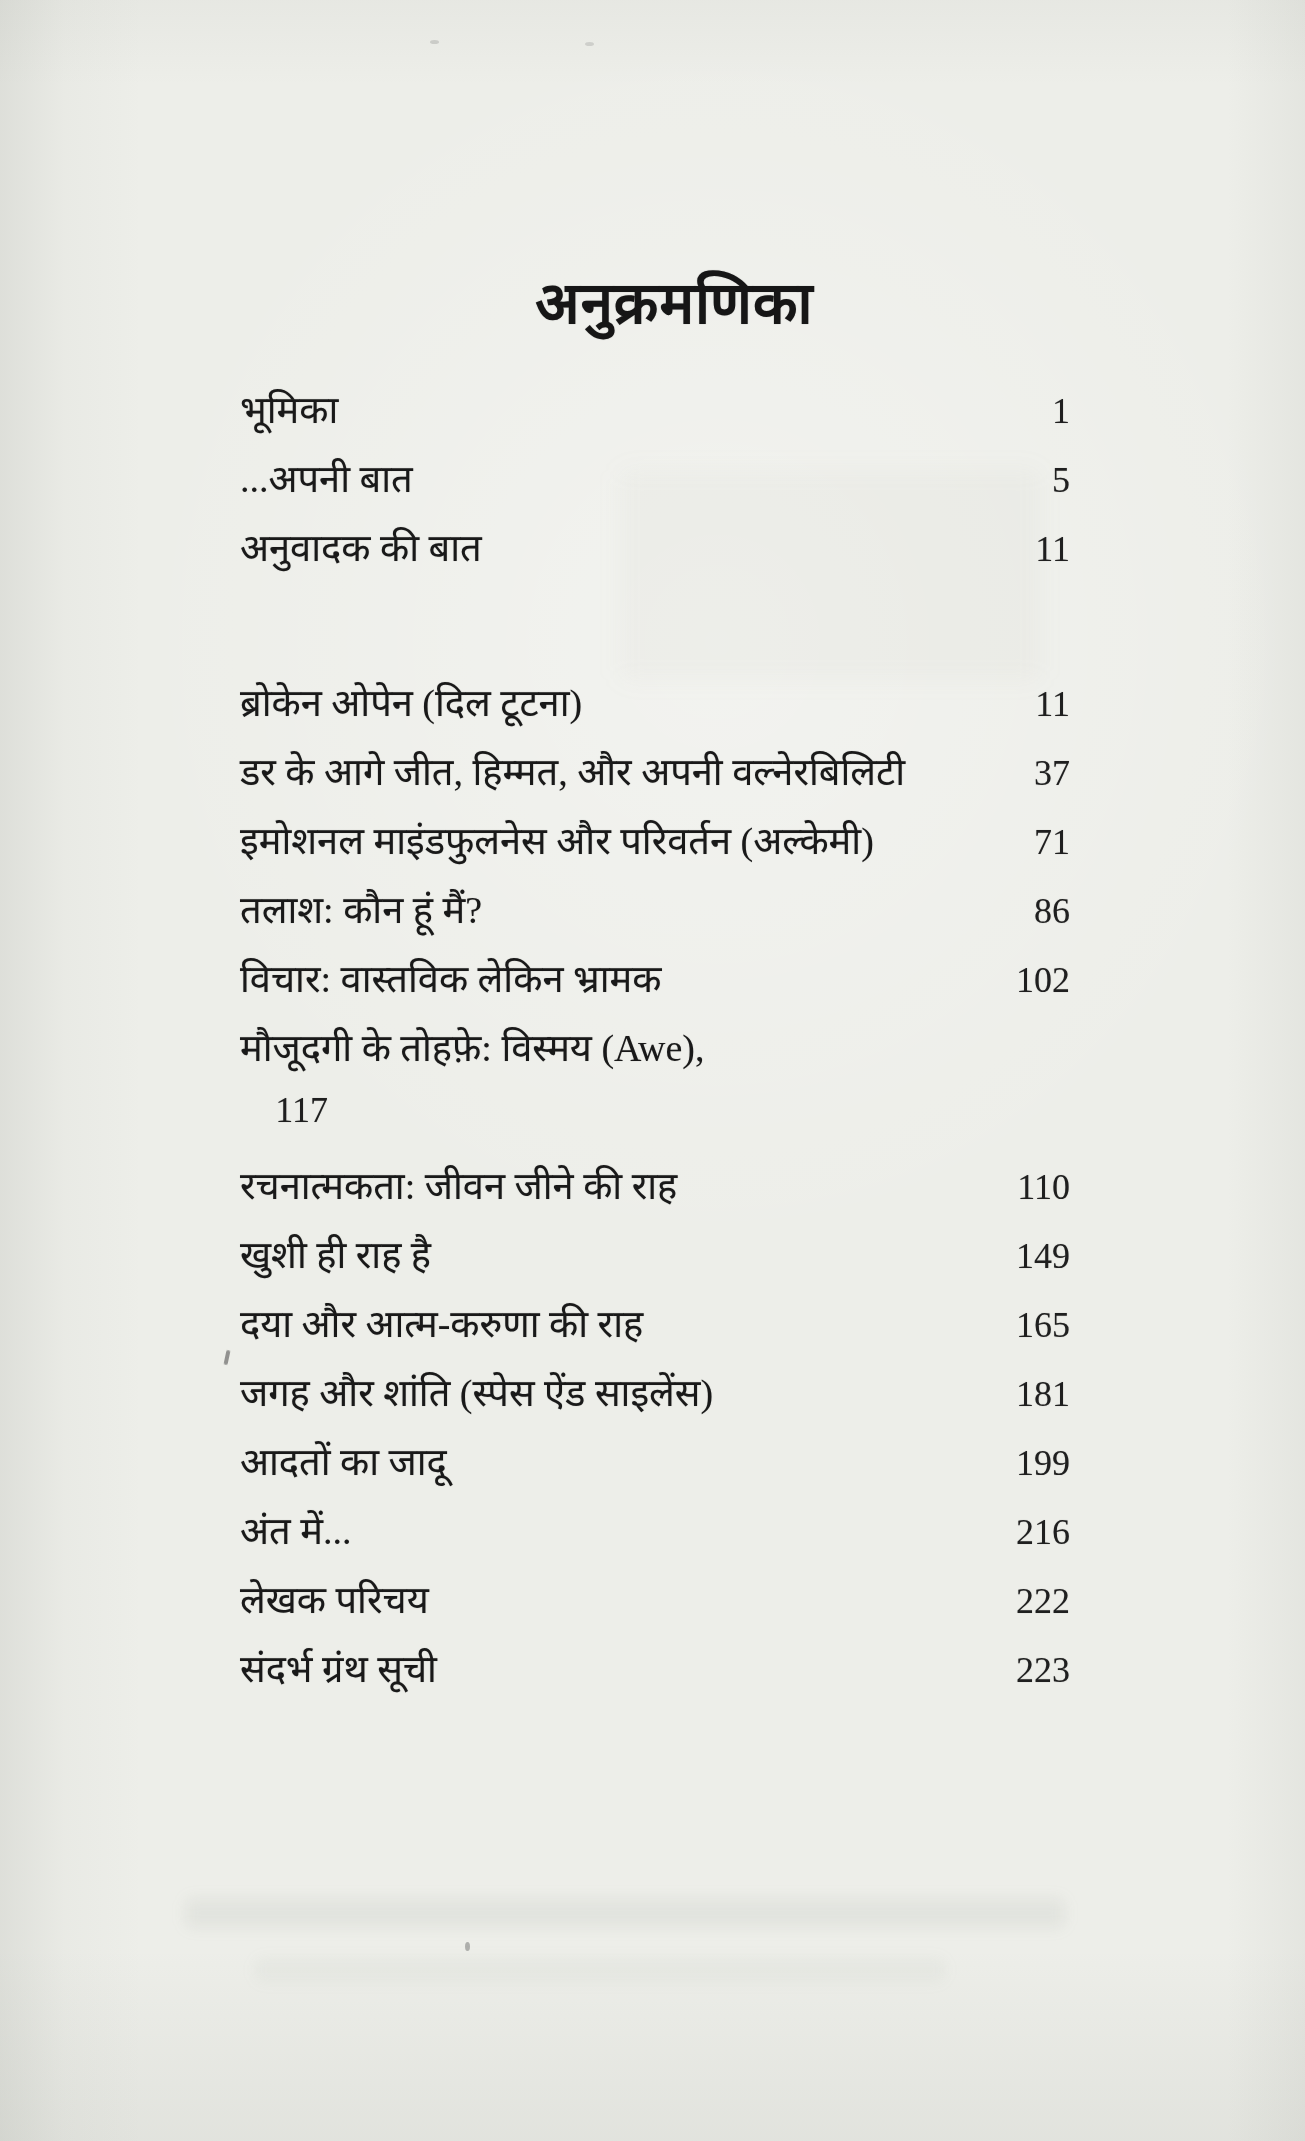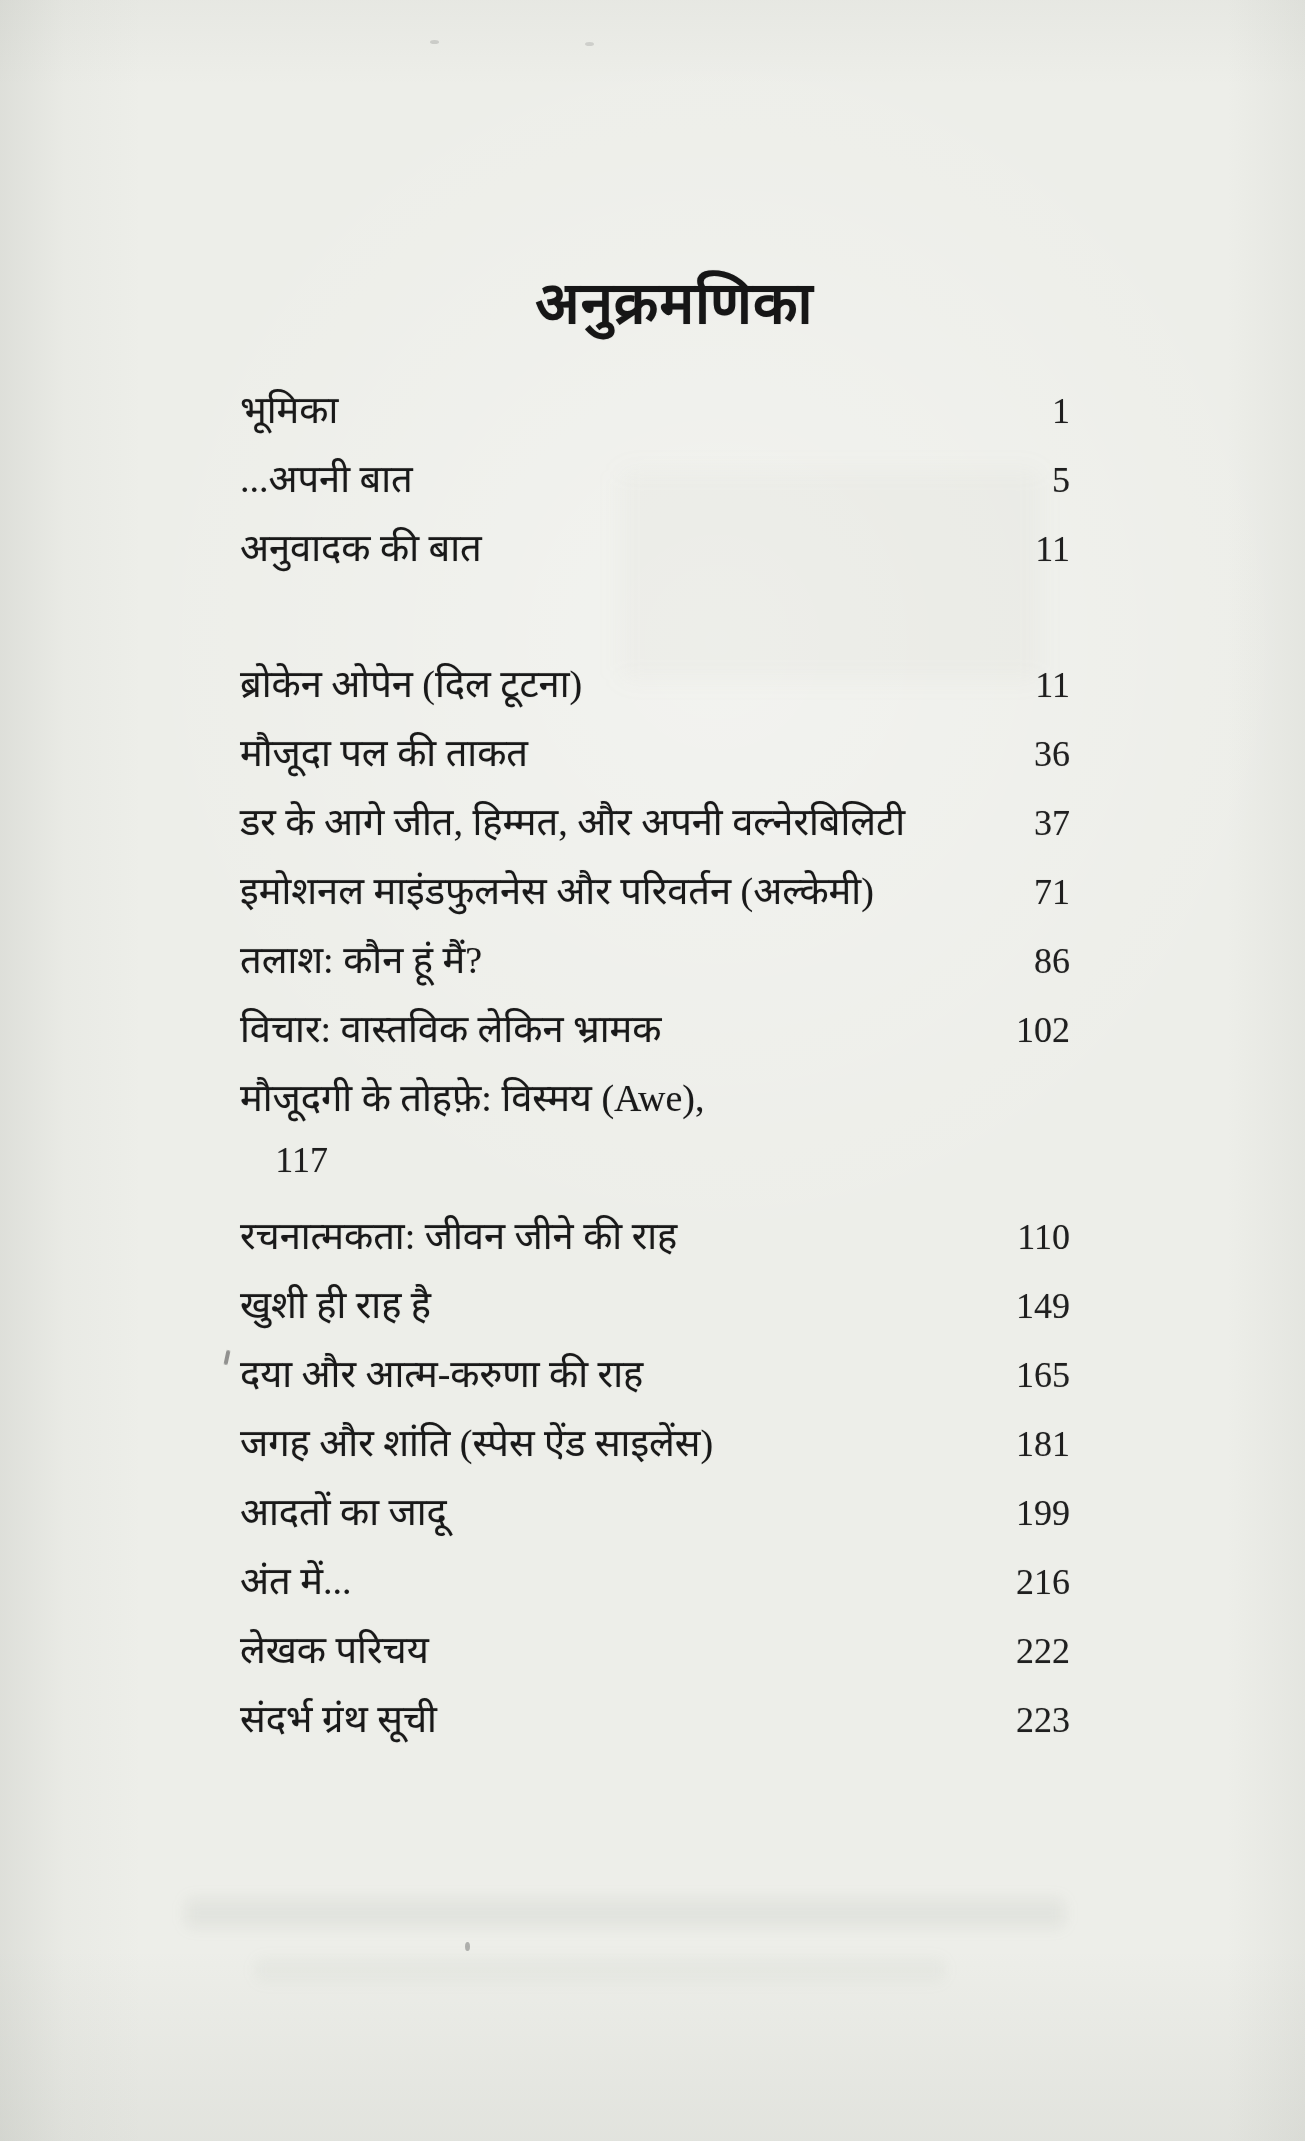--- a/index.html
+++ b/index.html
@@ -39,21 +39,21 @@
     letter-spacing: 1px;
     color: #161616;
     text-shadow: 0 0 1px rgba(20,20,20,0.35);
   }
   .toc-block {
     position: absolute;
     left: 240px;
     width: 830px;
   }
   .toc-front { top: 382px; }
-  .toc-chapters { top: 656px; }
+  .toc-chapters { top: 675px; }
   .toc-row {
     height: 69px;
     display: flex;
     justify-content: space-between;
     align-items: baseline;
     gap: 31px;
   }
   .toc-label {
     font-size: 38px;
     font-weight: 400;
@@ -143,24 +143,20 @@
     <span class="toc-page">11</span>
   </div>
 </div>
 
 <div class="toc-block toc-chapters">
   <div class="toc-row">
     <span class="toc-label">ब्रोकेन ओपेन (दिल टूटना)</span>
     <span class="toc-page">11</span>
   </div>
   <div class="toc-row">
-    <span class="toc-label">मौजूदा पल की ताकत</span>
-    <span class="toc-page">36</span>
-  </div>
-  <div class="toc-row">
     <span class="toc-label">डर के आगे जीत, हिम्मत, और अपनी वल्नेरबिलिटी</span>
     <span class="toc-page">37</span>
   </div>
   <div class="toc-row">
     <span class="toc-label">इमोशनल माइंडफुलनेस और परिवर्तन (अल्केमी)</span>
     <span class="toc-page">71</span>
   </div>
   <div class="toc-row">
     <span class="toc-label">तलाश: कौन हूं मैं?</span>
     <span class="toc-page">86</span>

